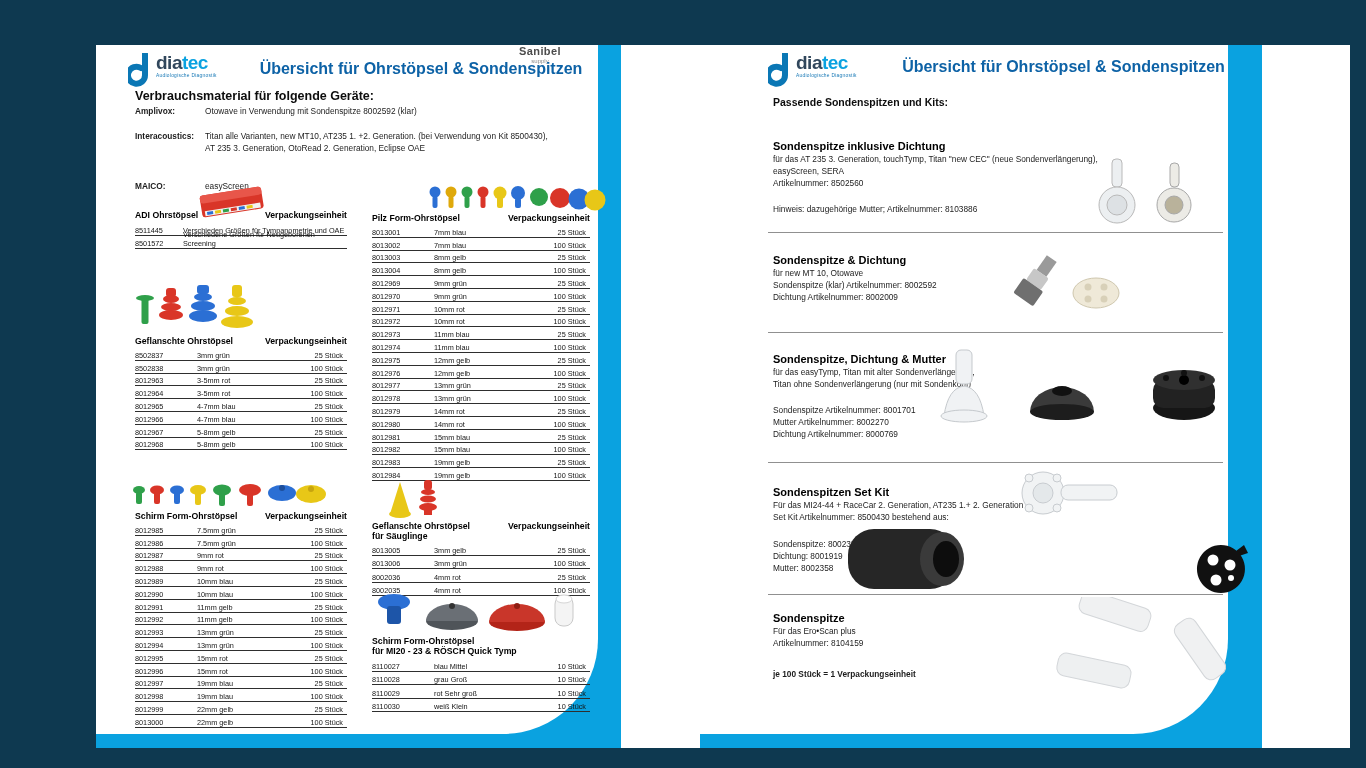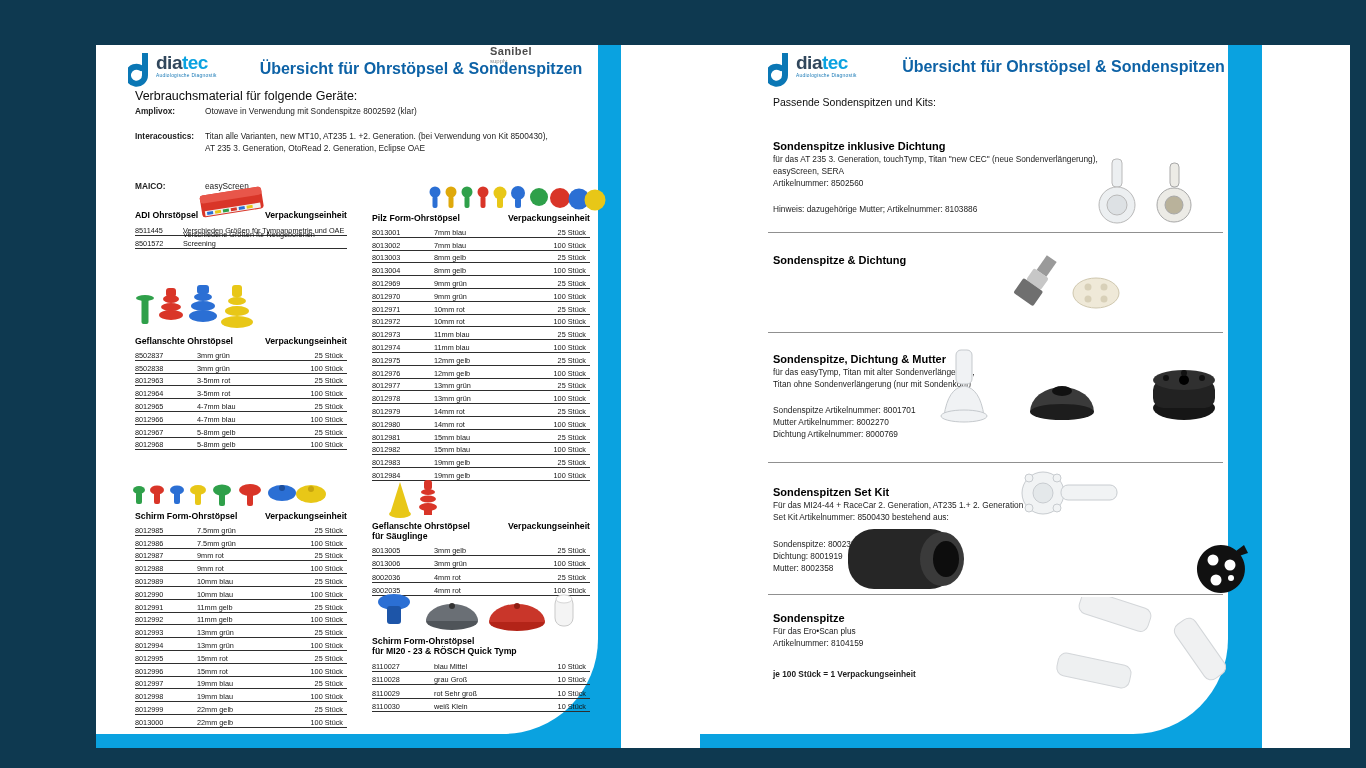--- a/index.html
+++ b/index.html
@@ -11,24 +11,24 @@
   #pageL{left:0;width:525px}
   #pageL .inner{right:23px;bottom:14px;border-bottom-right-radius:95px}
   #pageR{left:604px;width:562px}
   #pageR .inner{right:34px;bottom:14px;border-bottom-right-radius:95px}
   .brand{display:flex;align-items:flex-start;gap:4px}
   .brand-word{font-size:19px;font-weight:700;letter-spacing:-0.5px;line-height:19px}
   .brand-dia{color:#31475c}
   .brand-tec{color:#0aa2e0}
   .brand-sub{font-size:4.8px;color:#1577b5;letter-spacing:0.3px;margin-top:1px}
   .doc-title{font-size:16px;font-weight:700;color:#0d62a6;white-space:nowrap;text-align:center}
-  .sanibel{text-align:left;line-height:10px}
+  .sanibel{text-align:center;line-height:10px}
   .sanibel .s1{font-size:11px;font-weight:700;color:#4c4c4c;letter-spacing:0.4px}
   .sanibel .s2{font-size:6px;color:#8a8a8a}
-  .h-main{font-size:12.5px;font-weight:400;color:#0d0d0d}
+  .h-main{font-size:12.5px;font-weight:700;color:#0d0d0d}
   .dev{display:flex;font-size:8.3px;color:#1c1c1c}
   .dev-label{font-weight:700;width:70px;flex:none}
   .dev-line{line-height:11.5px}
   .tbl .thead{display:flex;justify-content:space-between;font-size:8.7px;font-weight:700;color:#000;margin-bottom:2px}
   .tbl .t2{font-size:8.7px;font-weight:700;color:#000;margin-bottom:2px}
   .tr{display:flex;align-items:flex-end;border-bottom:0.8px solid #2e2e2e;height:11.8px;font-size:7.3px;color:#151515}
   .c-art{width:46px;flex:none}
   .c-desc{flex:1;padding-left:16px}
   .c-qty{width:56px;flex:none;text-align:right;padding-right:4px}
   .tbl-adi .tr{height:12.6px}
@@ -584,20 +584,25 @@
       </g>
     <g stroke="#a8a8a8" fill="#ecebe6">
         <rect x="80" y="6" width="9" height="24" rx="4"></rect>
         <circle cx="84" cy="48" r="17"></circle>
         <circle cx="84" cy="48" r="9" fill="#b9b29b"></circle>
       </g>
   </svg>
   <div class="divider" style="left:672px;top:187px"></div>
 
   <div class="abs sec-t" style="left:677px;top:209px">Sondenspitze &amp; Dichtung</div>
+  <div class="abs" style="left:677px;top:222px;width:330px">
+    <div class="sec-l">für new MT 10, Otowave</div>
+    <div class="sec-l">Sondenspitze (klar) Artikelnummer: 8002592</div>
+    <div class="sec-l">Dichtung Artikelnummer: 8002009</div>
+  </div>
   <svg class="abs" style="left:900px;top:206px" width="130" height="66" viewBox="0 0 130 66">
     <g transform="rotate(35 38 33)">
       <rect x="32" y="2" width="12" height="18" fill="#9a9a9a"></rect>
       <rect x="29" y="20" width="18" height="14" rx="2" fill="#c7c7c7"></rect>
       <rect x="26" y="34" width="24" height="18" rx="2" fill="#6f6f6f"></rect>
     </g>
     <g>
         <ellipse cx="100" cy="42" rx="23" ry="15" fill="#efe9d8" stroke="#cfc7ae"></ellipse>
       <circle cx="92" cy="36" r="3.5" fill="#d8d0b8"></circle>
         <circle cx="108" cy="36" r="3.5" fill="#d8d0b8"></circle>

